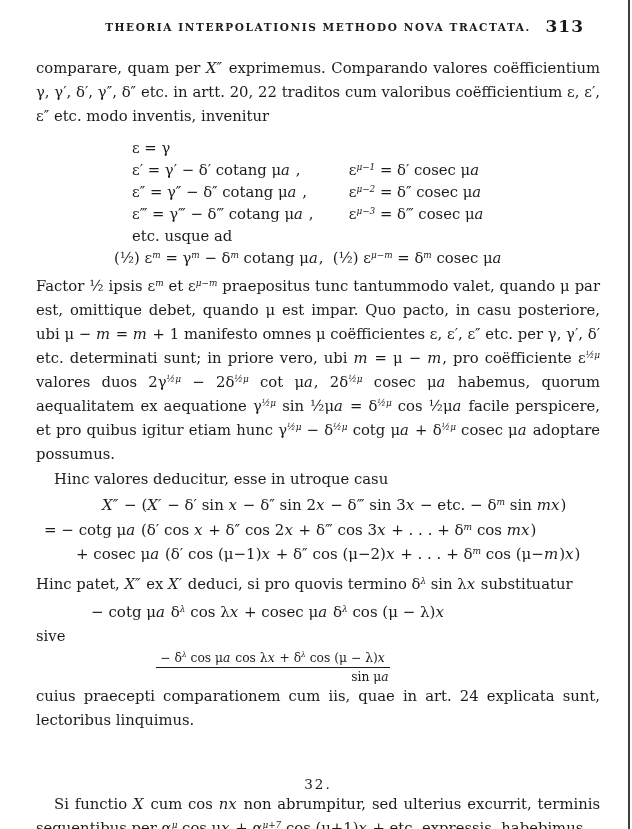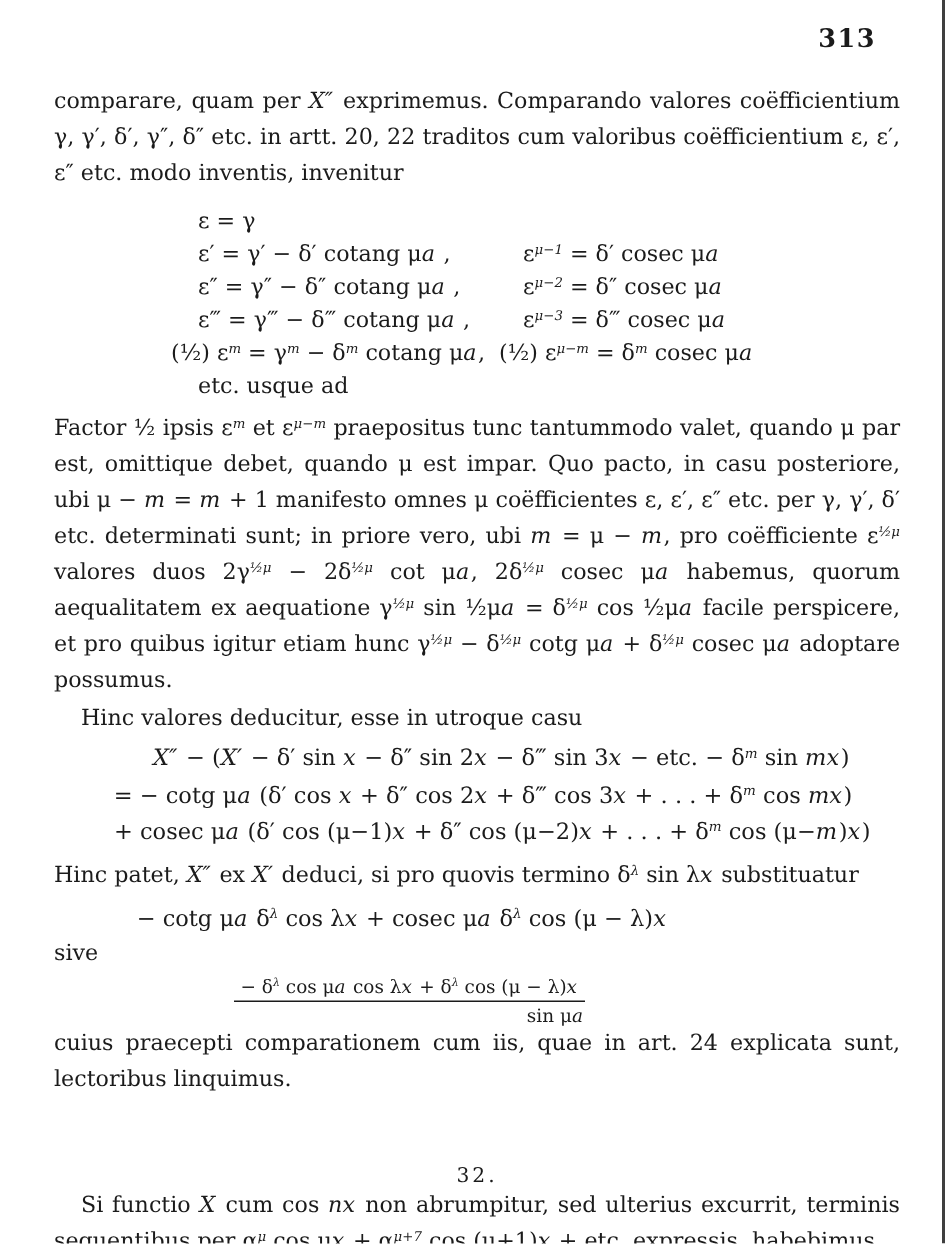--- a/index.html
+++ b/index.html
@@ -71,21 +71,21 @@
   .eq-row .l { display: inline-block; min-width: 212px; }
   .eq-row.shift { margin-left: -18px; }
   .eq-row.shift .l { min-width: 214px; }
   .eq-display {
     margin: 2px 0 5px 0;
     font-size: 15px;
     line-height: 24.5px;
   }
   .eq-display .eline { white-space: nowrap; }
   .eline.i1 { padding-left: 66px; }
-  .eline.i2 { padding-left: 8px; text-align: center; }
+  .eline.i2 { padding-left: 8px; }
   .eline.i3 { padding-left: 40px; }
   .hinc-patet { margin-top: 6px; }
   .ceq {
     margin-top: 4px;
     text-align: center;
     padding-right: 100px;
     font-size: 15px;
     line-height: 24px;
     white-space: nowrap;
   }
@@ -123,20 +123,21 @@
 </style>
 </head>
 <body>
 
 <div class="page">
   <div class="scan-edge"></div>
 
   <div class="content">
 
     <div class="running-head">
+      <span class="head-title">THEORIA INTERPOLATIONIS METHODO NOVA TRACTATA.</span>
       <span class="page-num">313</span>
     </div>
 
     <p class="body" style="margin-top:18px">comparare, quam per <i>X″</i> exprimemus. Comparando valores coëfficientium γ, γ′, δ′, γ″, δ″ etc. in artt. 20, 22 traditos cum valoribus coëfficientium ε, ε′, ε″ etc. modo inventis, invenitur</p>
 
     <div class="eq-table">
       <div class="eq-row">
         <span class="l">ε = γ</span>
         <span class="r"></span>
       </div>
@@ -145,27 +146,27 @@
         <span class="r">ε<sup>μ−1</sup> = δ′ cosec μ<i>a</i></span>
       </div>
       <div class="eq-row">
         <span class="l">ε″ = γ″ − δ″ cotang μ<i>a</i> ,</span>
         <span class="r">ε<sup>μ−2</sup> = δ″ cosec μ<i>a</i></span>
       </div>
       <div class="eq-row">
         <span class="l">ε‴ = γ‴ − δ‴ cotang μ<i>a</i> ,</span>
         <span class="r">ε<sup>μ−3</sup> = δ‴ cosec μ<i>a</i></span>
       </div>
+      <div class="eq-row">
+        <span class="l">etc.   usque ad</span>
+        <span class="r"></span>
+      </div>
       <div class="eq-row shift">
         <span class="l">(½) ε<sup>m</sup> = γ<sup>m</sup> − δ<sup>m</sup> cotang μ<i>a</i>,</span>
         <span class="r">(½) ε<sup>μ−m</sup> = δ<sup>m</sup> cosec μ<i>a</i></span>
-      </div>
-      <div class="eq-row">
-        <span class="l">etc.   usque ad</span>
-        <span class="r"></span>
       </div>
     </div>
 
     <p class="body" style="margin-top:5px">Factor ½ ipsis ε<sup>m</sup> et ε<sup>μ−m</sup> praepositus tunc tantummodo valet, quando μ par est, omittique debet, quando μ est impar. Quo pacto, in casu posteriore, ubi μ − <i>m</i> = <i>m</i> + 1 manifesto omnes μ coëfficientes ε, ε′, ε″ etc. per γ, γ′, δ′ etc. determinati sunt; in priore vero, ubi <i>m</i> = μ − <i>m</i>, pro coëfficiente ε<sup>½μ</sup> valores duos 2γ<sup>½μ</sup> − 2δ<sup>½μ</sup> cot μ<i>a</i>, 2δ<sup>½μ</sup> cosec μ<i>a</i> habemus, quorum aequalitatem ex aequatione γ<sup>½μ</sup> sin ½μ<i>a</i> = δ<sup>½μ</sup> cos ½μ<i>a</i> facile perspicere, et pro quibus igitur etiam hunc γ<sup>½μ</sup> − δ<sup>½μ</sup> cotg μ<i>a</i> + δ<sup>½μ</sup> cosec μ<i>a</i> adoptare possumus.</p>
 
     <p class="body indent" style="margin-top:1px">Hinc valores deducitur, esse in utroque casu</p>
 
     <div class="eq-display">
       <div class="eline i1"><i>X″</i> − (<i>X′</i> − δ′ sin <i>x</i> − δ″ sin 2<i>x</i> − δ‴ sin 3<i>x</i> − etc. − δ<sup>m</sup> sin <i>mx</i>)</div>
       <div class="eline i2">= − cotg μ<i>a</i> (δ′ cos <i>x</i> + δ″ cos 2<i>x</i> + δ‴ cos 3<i>x</i> + . . . + δ<sup>m</sup> cos <i>mx</i>)</div>

